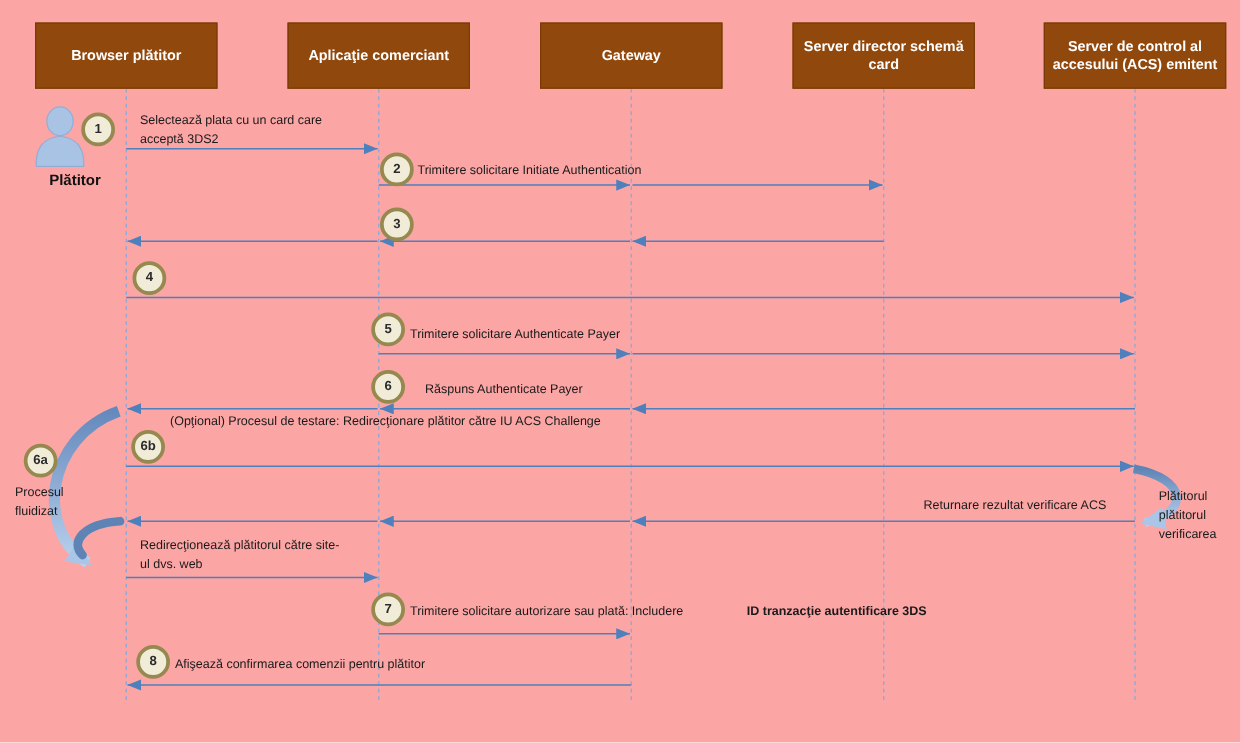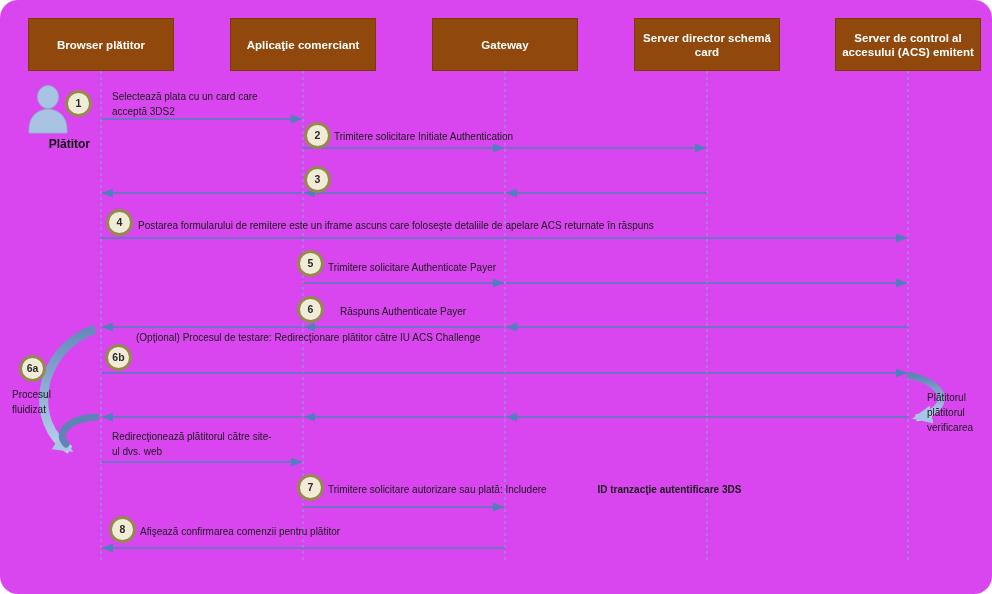--- a/index.html
+++ b/index.html
@@ -1,28 +1,28 @@
 <!DOCTYPE html>
 <html><head>
 <meta charset="utf-8">
 <style>
   html,body{margin:0;padding:0;background:#fff;}
-  .canvas{position:relative;width:992px;height:594px;background:#d946ef;overflow:hidden;
-          font-family:"Liberation Sans",sans-serif;border-radius:18px;}
+  .canvas{position:relative;width:992px;height:594px;background:#fca5a5;overflow:hidden;
+          font-family:"Liberation Sans",sans-serif;}
   .layer{position:absolute;left:0;top:0;z-index:1;}
   .hdr{position:absolute;top:18px;width:146px;height:53px;background:#91480C;border:1px solid #7A3B06;
        color:#fff;display:flex;align-items:center;justify-content:center;text-align:center;
        font-weight:bold;font-size:11.5px;line-height:14px;z-index:2;box-sizing:border-box;padding:2px 6px;}
   .msg{position:absolute;font-size:10px;line-height:15px;color:#1a1a1a;white-space:nowrap;z-index:3;}
   .msg.wrap{white-space:normal;}
   .msg b{font-weight:bold;padding-left:48px;}
   .circ{position:absolute;width:21px;height:21px;border:3px solid #95894F;border-radius:50%;
         background:#F0ECD8;color:#2b2b2b;font-weight:bold;font-size:10.5px;line-height:21px;
         text-align:center;z-index:4;}
-  .payer-label{position:absolute;left:30px;top:137px;width:60px;text-align:right;
+  .payer-label{position:absolute;left:30px;top:137px;width:60px;text-align:center;
                font-weight:bold;font-size:12px;color:#111;z-index:3;}
   .ar{stroke:#4E80BD;stroke-width:1.3;}
   .ll{stroke:#84A9DA;stroke-width:1;stroke-dasharray:3 3;}
 </style>
 </head>
 <body>
 
 <div class="canvas">
 
   <svg class="layer" width="992" height="594" viewBox="0 0 992 594">
@@ -127,23 +127,23 @@
   <div class="circ" style="left:106px;top:209px">4</div>
   <div class="circ" style="left:297px;top:250px">5</div>
   <div class="circ" style="left:297px;top:296px">6</div>
   <div class="circ" style="left:105px;top:344px">6b</div>
   <div class="circ" style="left:19px;top:355px">6a</div>
   <div class="circ" style="left:297px;top:474px">7</div>
   <div class="circ" style="left:109px;top:516px">8</div>
 
   <div class="msg wrap" style="left:112px;top:89px;width:182px">Selectează plata cu un card care acceptă 3DS2</div>
   <div class="msg" style="left:334px;top:129px">Trimitere solicitare Initiate Authentication</div>
-  <div class="msg" style="left:138px;top:218px">Postarea formularului de remitere este un iframe ascuns care foloseşte detaliile de apelare ACS returnate în răspuns</div>
   <div class="msg" style="left:328px;top:260px">Trimitere solicitare Authenticate Payer</div>
   <div class="msg" style="left:340px;top:304px">Răspuns Authenticate Payer</div>
   <div class="msg" style="left:136px;top:330px">(Opţional) Procesul de testare: Redirecţionare plătitor către IU ACS Challenge</div>
   <div class="msg wrap" style="left:12px;top:387px;width:62px">Procesul fluidizat</div>
+  <div class="msg" style="left:650px;top:397px;width:235px;text-align:right">Returnare rezultat verificare ACS</div>
   <div class="msg wrap" style="left:927px;top:390px;width:66px">Plătitorul plătitorul verificarea</div>
   <div class="msg wrap" style="left:112px;top:429px;width:165px">Redirecţionează plătitorul către site-ul dvs. web</div>
   <div class="msg" style="left:328px;top:482px"><span>Trimitere solicitare autorizare sau plată: Includere </span><b>ID tranzacţie autentificare 3DS</b></div>
   <div class="msg" style="left:140px;top:524px">Afişează confirmarea comenzii pentru plătitor</div>
 
 </div>
 
 </body></html>

